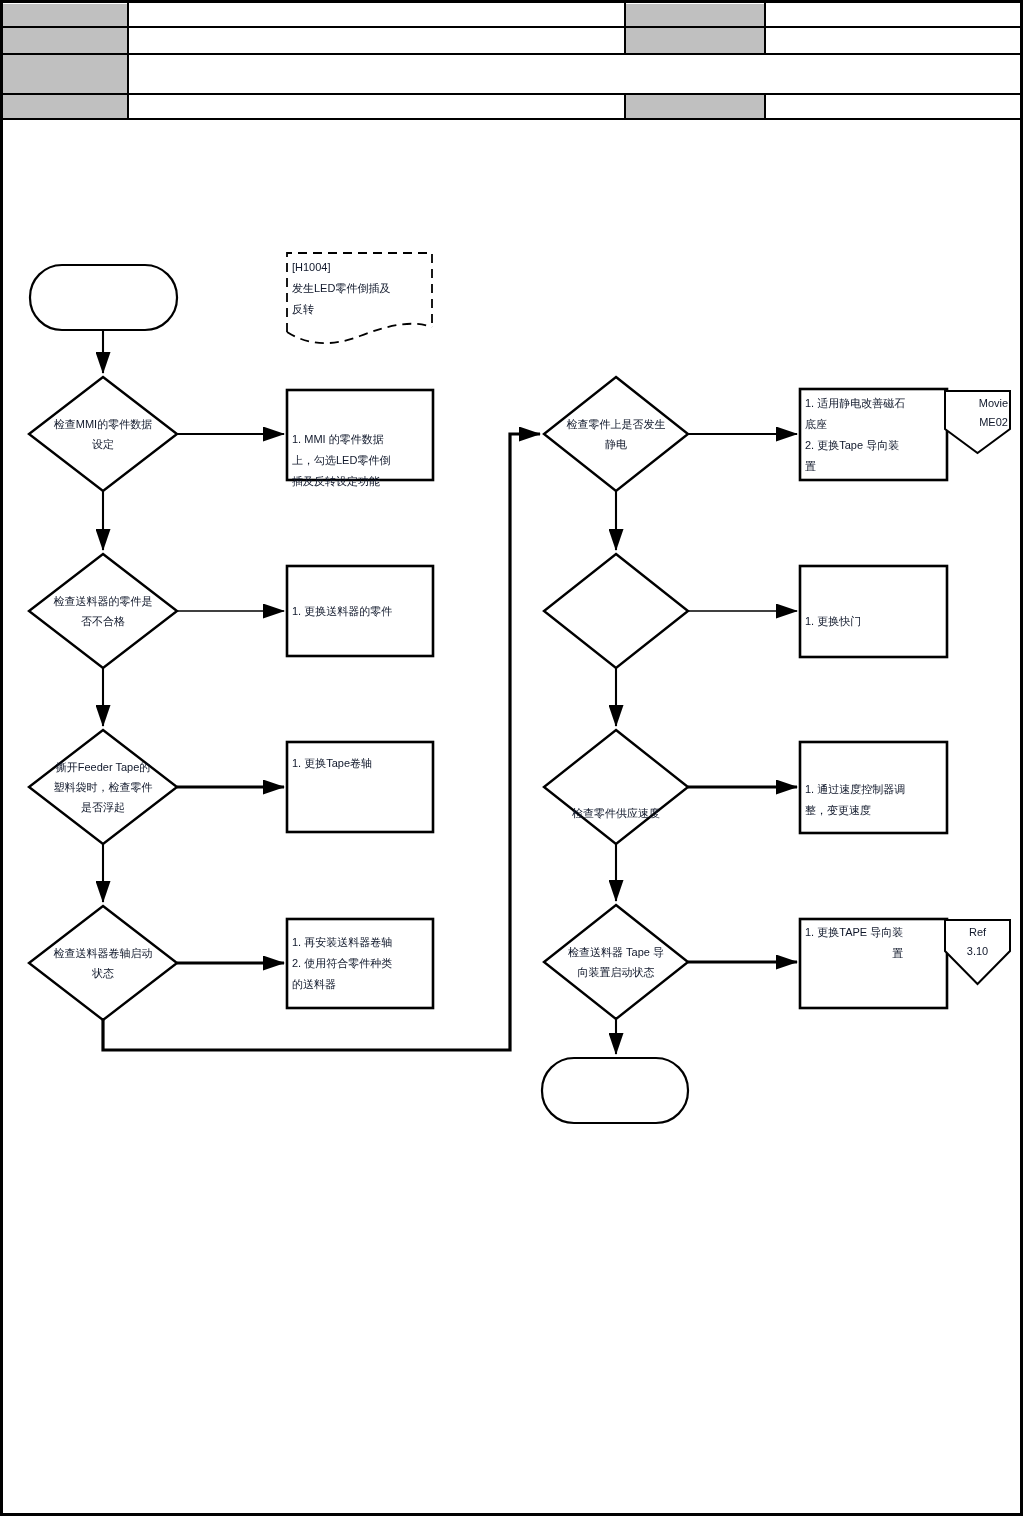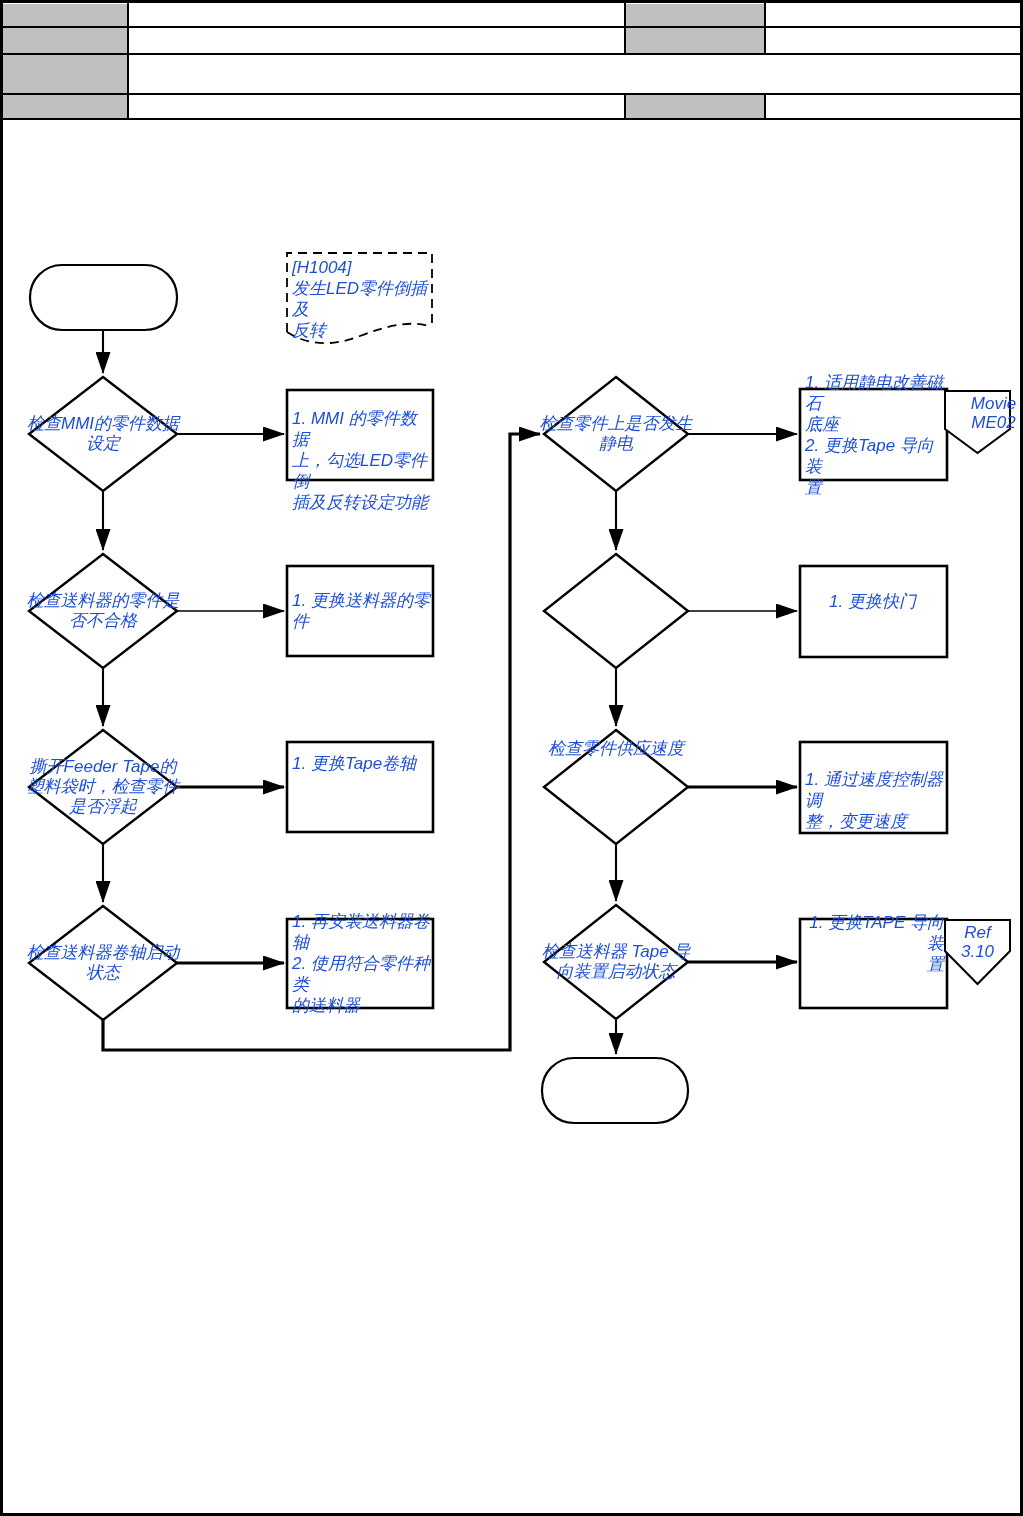--- a/index.html
+++ b/index.html
@@ -11,21 +11,21 @@
     position:absolute; left:0; top:0; right:0; bottom:0;
     border:3px solid #000; pointer-events:none; z-index:5;
   }
   
   .gcell { position:absolute; background:#c0c0c0; z-index:2; }
   .hline { position:absolute; left:0; width:1023px; height:2px; background:#000; z-index:3; }
   .vline { position:absolute; width:2px; background:#000; z-index:3; }
   
   svg.flow { position:absolute; left:0; top:0; z-index:1; }
   
-  .txt { position:absolute; white-space:pre-line; font-size:17px; line-height:20px; color:#1d4ed8; z-index:2;font-style:italic; }
+  .txt { position:absolute; white-space:pre-line; font-size:11px; line-height:20px; color:#0f172a; z-index:2; }
   .dtext { display:flex; align-items:center; justify-content:center; text-align:center; }
   .btext { display:flex; align-items:center; text-align:left; line-height:21px; }
   .ntext { line-height:21px; }
   .ttext { text-align:center; line-height:19px; }
 </style>
 </head>
 <body>
 
 <div class="page">
 
@@ -121,29 +121,29 @@
 上，勾选LED零件倒
 插及反转设定功能</div>
   <div class="txt btext" style="left:292px;top:566px;width:138px;height:90px;">1. 更换送料器的零件</div>
   <div class="txt btext" style="left:292px;top:718px;width:138px;height:90px;">1. 更换Tape卷轴</div>
   <div class="txt btext" style="left:292px;top:919px;width:138px;height:89px;">1. 再安装送料器卷轴
 2. 使用符合零件种类
 的送料器</div>
 
   <div class="txt dtext" style="left:531px;top:389px;width:170px;height:90px;">检查零件上是否发生
 静电</div>
-  <div class="txt dtext" style="left:531px;top:704px;width:170px;height:90px;">检查零件供应速度</div>
+  <div class="txt dtext" style="left:531px;top:768px;width:170px;height:90px;">检查零件供应速度</div>
   <div class="txt dtext" style="left:531px;top:917px;width:170px;height:90px;">检查送料器 Tape 导
 向装置启动状态</div>
 
   <div class="txt btext" style="left:805px;top:389px;width:139px;height:91px;">1. 适用静电改善磁石
 底座
 2. 更换Tape 导向装
 置</div>
-  <div class="txt btext" style="left:805px;top:546px;width:139px;height:110px;margin-left:24px;">1. 更换快门</div>
+  <div class="txt btext" style="left:805px;top:566px;width:139px;height:110px;">1. 更换快门</div>
   <div class="txt btext" style="left:805px;top:742px;width:139px;height:116px;">1. 通过速度控制器调
 整，变更速度</div>
   <div class="txt btext" style="left:805px;top:886px;width:139px;height:114px;text-align:right;">1. 更换TAPE 导向装
 置</div>
 
   <div class="txt ttext" style="left:944px;top:394px;width:67px;padding-left:16px;">Movie
 ME02</div>
   <div class="txt ttext" style="left:944px;top:923px;width:67px;">Ref
 3.10</div>
 

